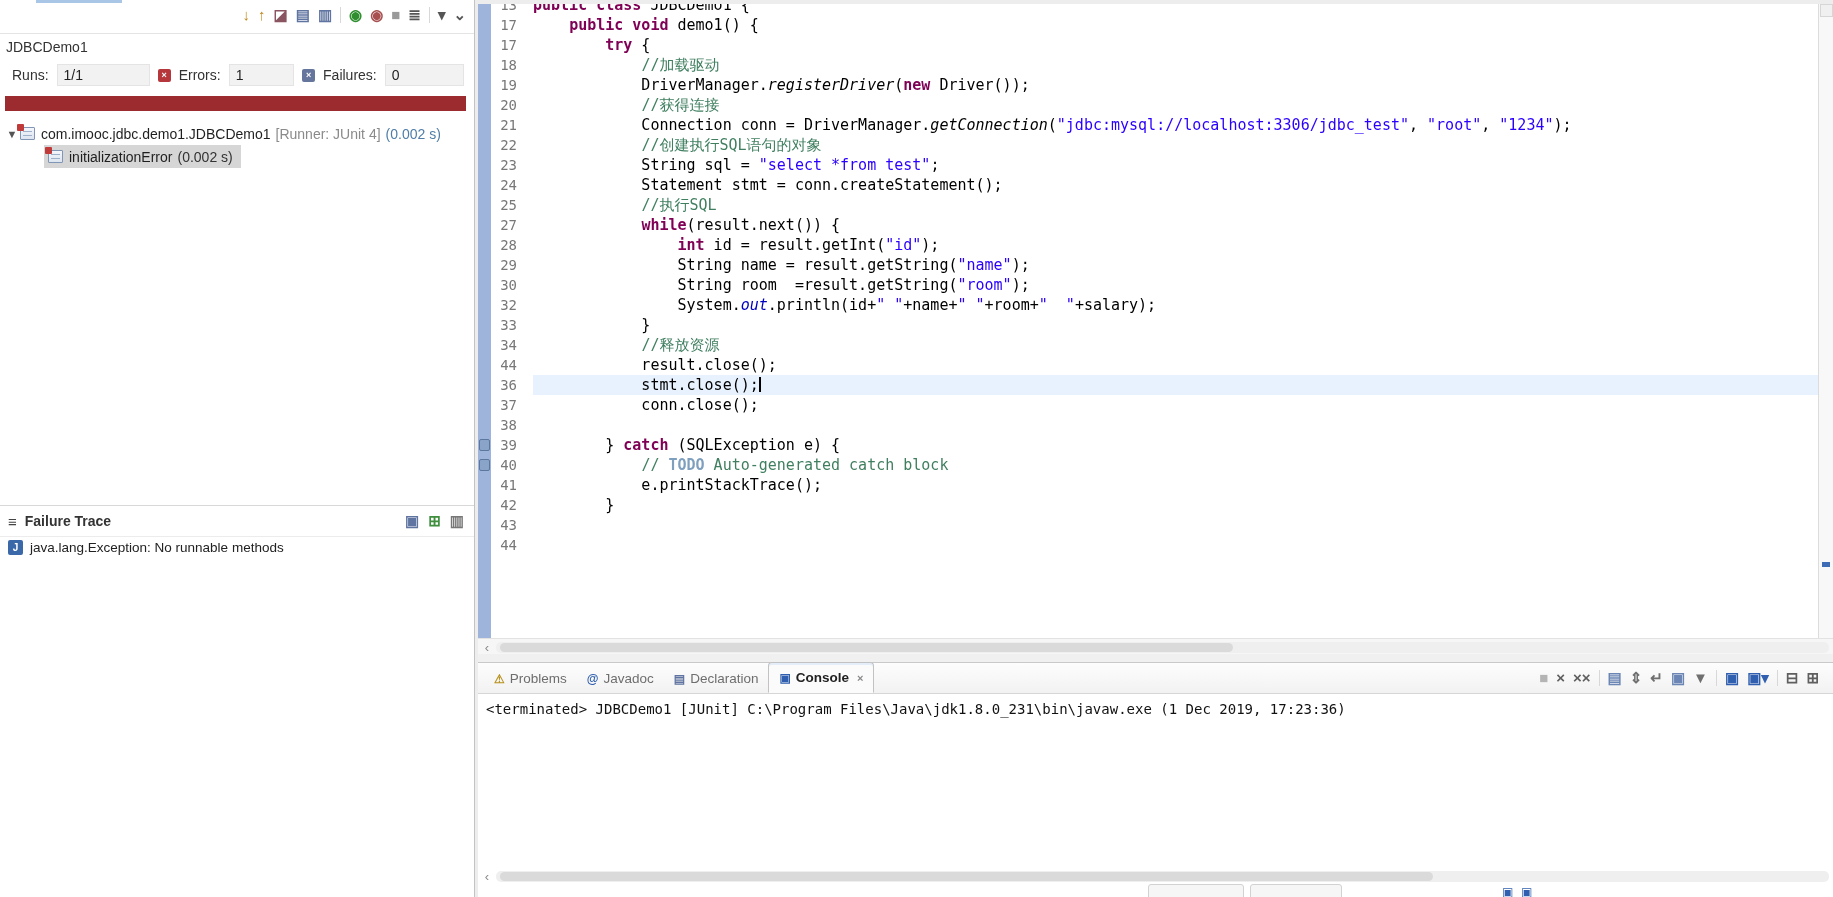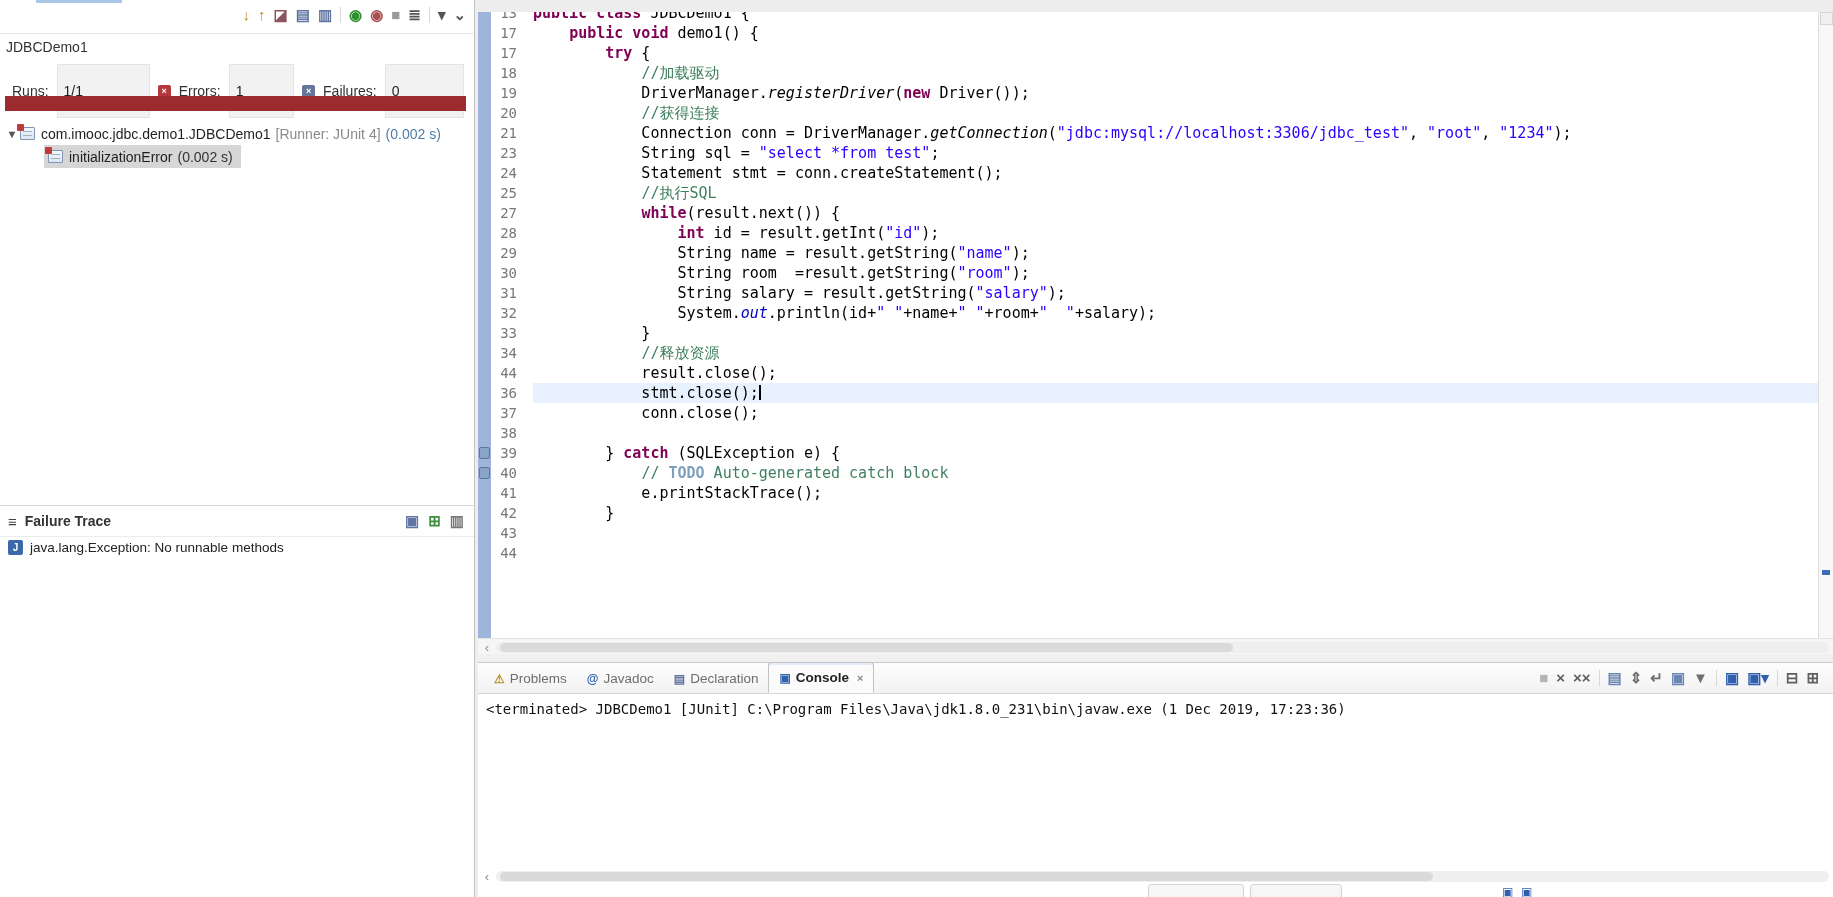--- a/index.html
+++ b/index.html
@@ -7,21 +7,21 @@
        font-family:"Liberation Sans",sans-serif;-webkit-font-smoothing:antialiased;}
   
   #left-panel{position:absolute;left:0;top:0;width:474px;height:897px;background:#fff;border-right:1px solid #c3c3c3;}
   .tab-fragment{position:absolute;left:36px;top:0;width:86px;height:3px;background:#aac6e6;}
   #junit-toolbar{position:absolute;top:6px;right:8px;display:flex;align-items:center;gap:8px;}
   .tbi{font-size:15px;line-height:18px;cursor:default;font-weight:bold;}
   .tsep{width:1px;height:16px;background:#d8d8d8;}
   .vt-sep1{position:absolute;top:33px;left:0;right:0;border-top:1px solid #e4e4e4;}
   .vt-title{position:absolute;top:39px;left:6px;font-size:14px;color:#333;}
   #counters{position:absolute;top:64px;left:12px;right:10px;display:flex;align-items:center;gap:8px;font-size:14px;color:#333;}
-  .cbox{background:#f2f2f2;border:1px solid #e4e4e4;height:20px;padding:16px 6px;display:flex;align-items:center;font-size:14px;color:#222;}
+  .cbox{background:#f2f2f2;border:1px solid #e4e4e4;height:20px;padding:0 6px;display:flex;align-items:center;font-size:14px;color:#222;}
   .cbox.runs{width:80px;}.cbox.errors{width:52px;}.cbox.failures{width:66px;}
   .sicon{width:13px;height:13px;border-radius:2px;display:inline-flex;align-items:center;justify-content:center;color:#fff;font-size:9px;font-weight:bold;flex:none;}
   .err-ic{background:#b5373c;}
   .fail-ic{background:#65759b;}
   #progress{position:absolute;top:96px;left:5px;right:8px;height:15px;background:var(--failure-bar,#9c2b2f);}
   #tree{position:absolute;top:122px;left:4px;right:4px;}
   .trow{display:flex;align-items:center;height:23px;font-size:14px;color:#1f1f1f;white-space:nowrap;}
   .chev{width:16px;text-align:center;color:#555;font-size:11px;flex:none;}
   .ticon{width:15px;height:13px;border:1px solid #8195b5;background:linear-gradient(#f4f7fb,#dde5f0);
          position:relative;flex:none;margin-right:6px;box-sizing:border-box;border-radius:1px;}
@@ -35,21 +35,21 @@
   #ft-header{position:absolute;top:505px;left:0;right:0;height:30px;border-top:1px solid #d8d8d8;border-bottom:1px solid #ececec;
              display:flex;align-items:center;background:#fff;}
   .ft-menu{margin-left:8px;color:#444;font-size:15px;}
   .ft-label{margin-left:8px;font-size:14px;font-weight:bold;color:#333;}
   #ft-toolbar{margin-left:auto;margin-right:10px;display:flex;align-items:center;gap:9px;}
   #ft-row{position:absolute;top:540px;left:8px;display:flex;align-items:center;gap:7px;font-size:13.5px;color:#222;}
   .exc-ic{width:15px;height:15px;background:#3b68a8;color:#fff;border-radius:2px;font-size:10px;font-weight:bold;
           display:flex;align-items:center;justify-content:center;flex:none;}
   
   #right-stack{position:absolute;left:478px;top:0;right:0;height:897px;}
-  #editor{position:absolute;left:0;right:0;top:12px;height:638px;overflow:hidden;background:#fff;padding-left:33px;}
+  #editor{position:absolute;left:0;right:0;top:4px;height:638px;overflow:hidden;background:#fff;padding-left:33px;}
   .qd{position:absolute;left:0;top:0;bottom:0;width:13px;background:var(--quickdiff,#9fb4da);}
   .oruler{position:absolute;right:0;top:0;bottom:0;width:14px;background:#f8f8f8;border-left:1px solid #dcdcdc;}
   .oruler-head{position:absolute;right:0;top:0;width:13px;height:13px;background:#f0f0f0;border:1px solid #d6d6d6;box-sizing:border-box;}
   .omark{position:absolute;right:3px;width:8px;height:5px;background:#3e6db5;}
   #editor-lines{position:absolute;left:0;top:-9px;right:14px;font-family:"DejaVu Sans Mono",monospace;
                 font-size:15px;line-height:20px;}
   .crow{display:flex;height:20px;}
   .cm{width:13px;position:relative;flex:none;}
   .task-mark{position:absolute;left:1px;top:4px;width:11px;height:12px;background:#8aa3c9;border:1px solid #5c779e;
              border-radius:2px;box-sizing:border-box;}
@@ -206,20 +206,26 @@
             <span class="ct"><span class="tk-p">            </span><span class="tk-c">//获得连接</span></span>
           </div>
           <div class="crow">
             <span class="cm"></span>
             <span class="cn">21</span>
             <span class="cf"></span>
             <span class="ct"><span class="tk-p">            Connection conn = DriverManager.</span><span class="tk-sm">getConnection</span><span class="tk-p">(</span><span class="tk-s">"jdbc:mysql://localhost:3306/jdbc_test"</span><span class="tk-p">, </span><span class="tk-s">"root"</span><span class="tk-p">, </span><span class="tk-s">"1234"</span><span class="tk-p">);</span></span>
           </div>
           <div class="crow">
             <span class="cm"></span>
+            <span class="cn">22</span>
+            <span class="cf"></span>
+            <span class="ct"><span class="tk-p">            </span><span class="tk-c">//创建执行SQL语句的对象</span></span>
+          </div>
+          <div class="crow">
+            <span class="cm"></span>
             <span class="cn">23</span>
             <span class="cf"></span>
             <span class="ct"><span class="tk-p">            String sql = </span><span class="tk-s">"select *from test"</span><span class="tk-p">;</span></span>
           </div>
           <div class="crow">
             <span class="cm"></span>
             <span class="cn">24</span>
             <span class="cf"></span>
             <span class="ct"><span class="tk-p">            Statement stmt = conn.createStatement();</span></span>
           </div>
@@ -245,26 +251,20 @@
             <span class="cm"></span>
             <span class="cn">29</span>
             <span class="cf"></span>
             <span class="ct"><span class="tk-p">                String name = result.getString(</span><span class="tk-s">"name"</span><span class="tk-p">);</span></span>
           </div>
           <div class="crow">
             <span class="cm"></span>
             <span class="cn">30</span>
             <span class="cf"></span>
             <span class="ct"><span class="tk-p">                String room  =result.getString(</span><span class="tk-s">"room"</span><span class="tk-p">);</span></span>
-          </div>
-          <div class="crow">
-            <span class="cm"></span>
-            <span class="cn">31</span>
-            <span class="cf"></span>
-            <span class="ct"><span class="tk-p">                String salary = result.getString(</span><span class="tk-s">"salary"</span><span class="tk-p">);</span></span>
           </div>
           <div class="crow">
             <span class="cm"></span>
             <span class="cn">32</span>
             <span class="cf"></span>
             <span class="ct"><span class="tk-p">                System.</span><span class="tk-sf">out</span><span class="tk-p">.println(id+</span><span class="tk-s">" "</span><span class="tk-p">+name+</span><span class="tk-s">" "</span><span class="tk-p">+room+</span><span class="tk-s">"  "</span><span class="tk-p">+salary);</span></span>
           </div>
           <div class="crow">
             <span class="cm"></span>
             <span class="cn">33</span>

